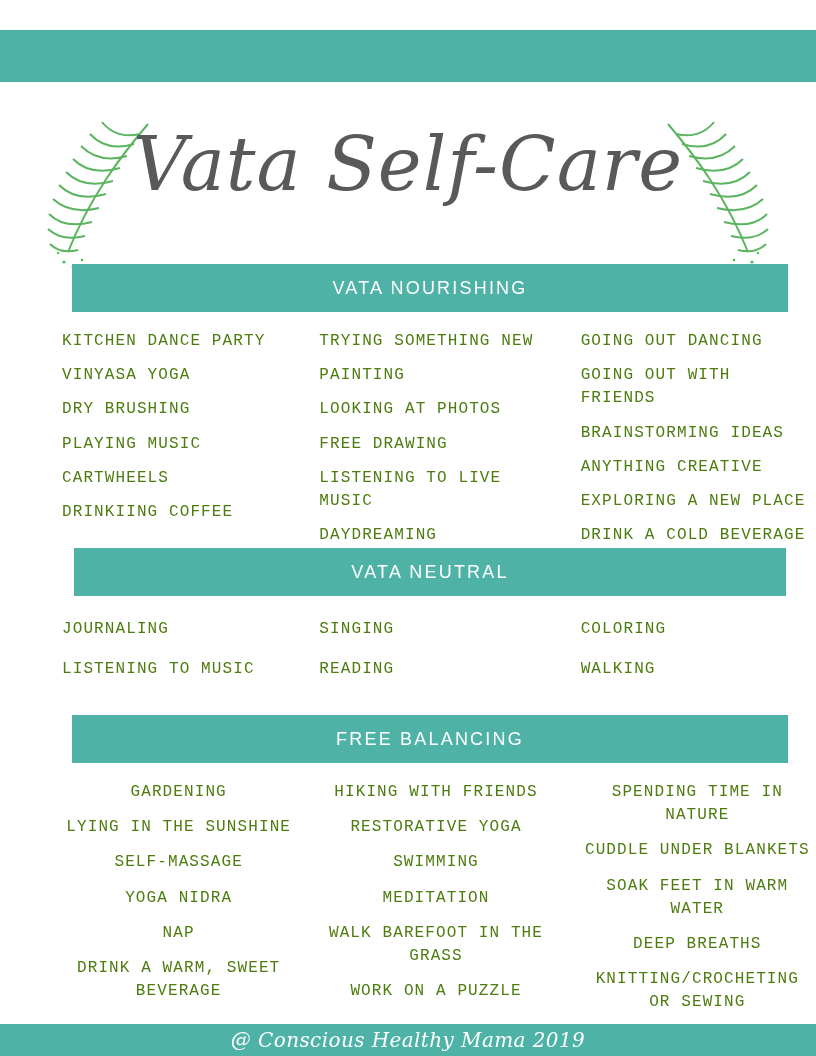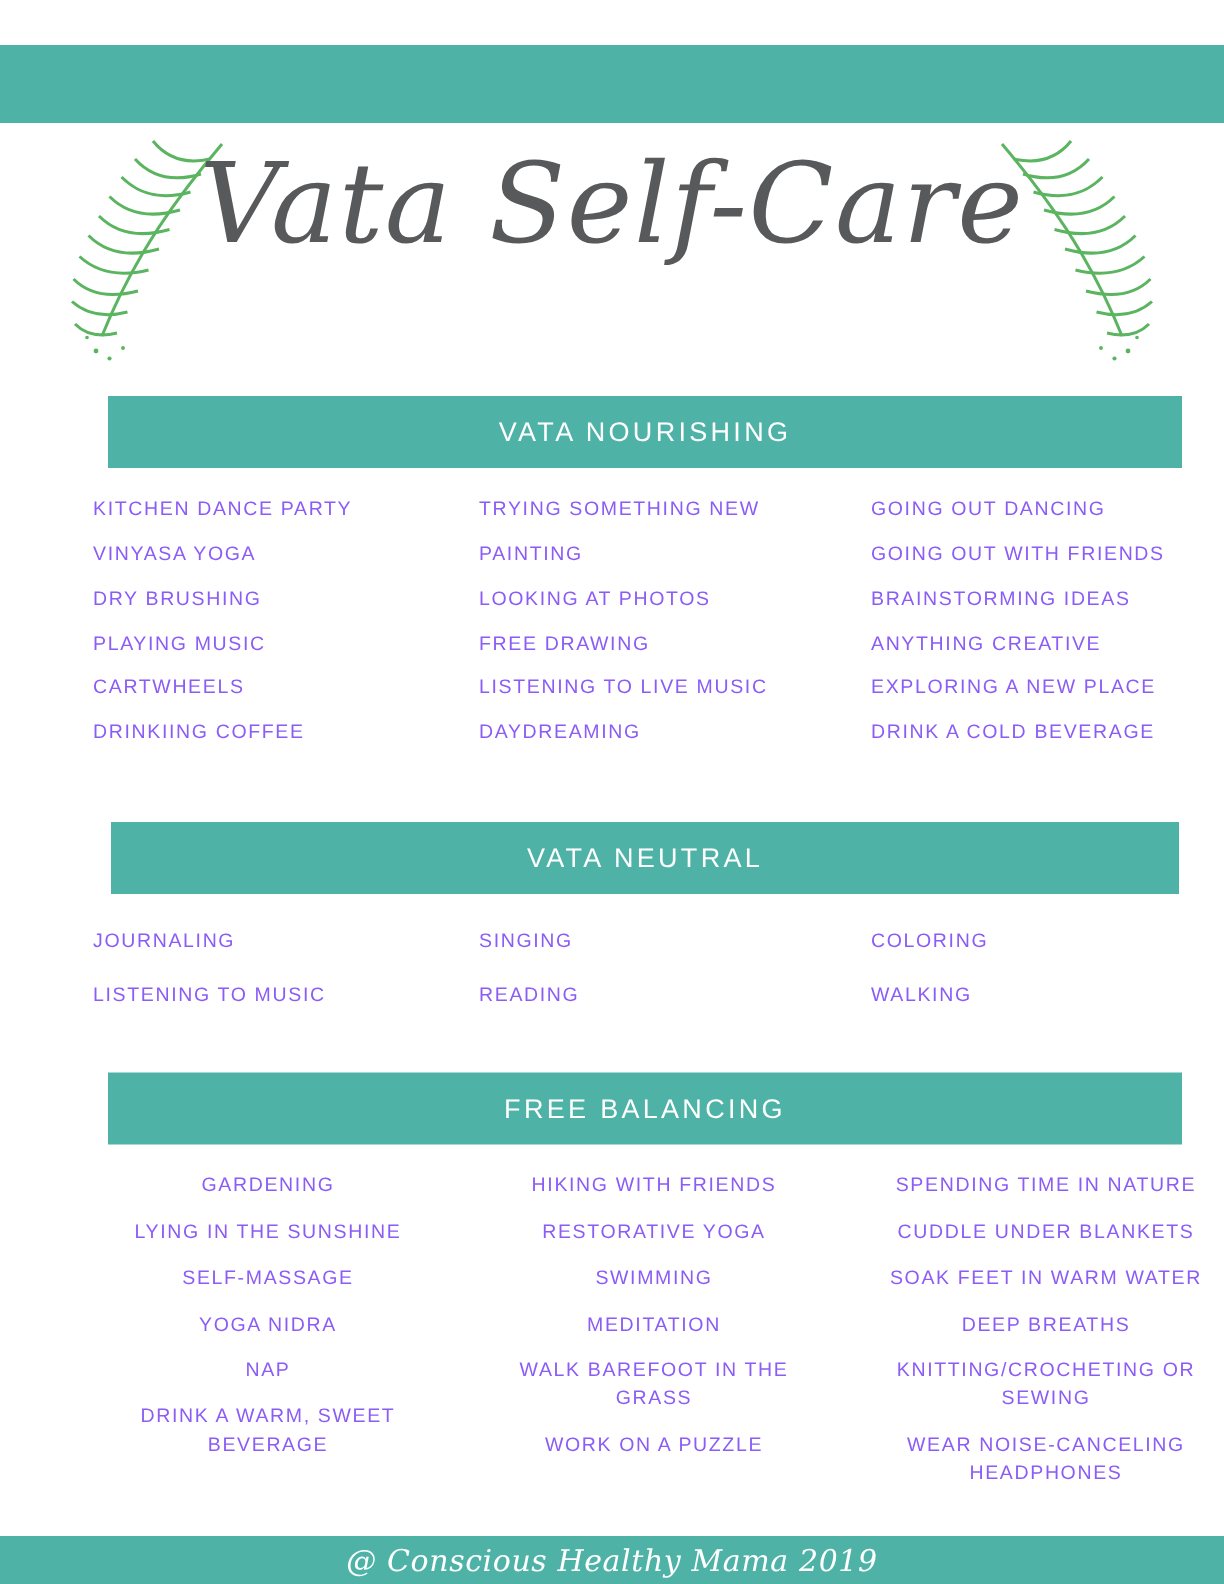--- a/index.html
+++ b/index.html
@@ -40,21 +40,21 @@
     font-style: italic;
     font-size: 20px;
     display: flex;
     align-items: center;
     justify-content: center;
     letter-spacing: 0.4px;
   }
   .title-area {
     position: absolute;
     left: 0;
-    top: 76px;
+    top: 104px;
     width: 816px;
     height: 180px;
   }
   .doc-title {
     position: absolute;
     left: 0;
     top: 20px;
     width: 816px;
     text-align: center;
     font-family: "DejaVu Serif", serif;
@@ -102,26 +102,27 @@
     padding: 18px 12px 0 46px;
   }
   .col {
     flex: 1 1 0;
     padding-right: 6px;
     box-sizing: border-box;
   }
   .col:nth-child(2) { padding-left: 18px; }
   .col:nth-child(3) { padding-left: 22px; }
   .item {
-    color: #8b5cf6;
-    font-size: 13px;
+    color: #4d7c0f;
+    font-size: 16px;
     letter-spacing: 1.1px;
     line-height: 1.45;
     margin-bottom: 11px;
     text-transform: uppercase;
+    font-family: Liberation Mono, monospace;
   }
   .sec-nourishing { top: 264px; }
   .sec-neutral { top: 548px; }
   .sec-balancing { top: 715px; }
 
   .sec-neutral .columns { padding-top: 22px; }
   .sec-neutral .item { margin-bottom: 17px; }
   .sec-balancing .item { margin-bottom: 12px; text-align: center; }
 </style>
 </head>

